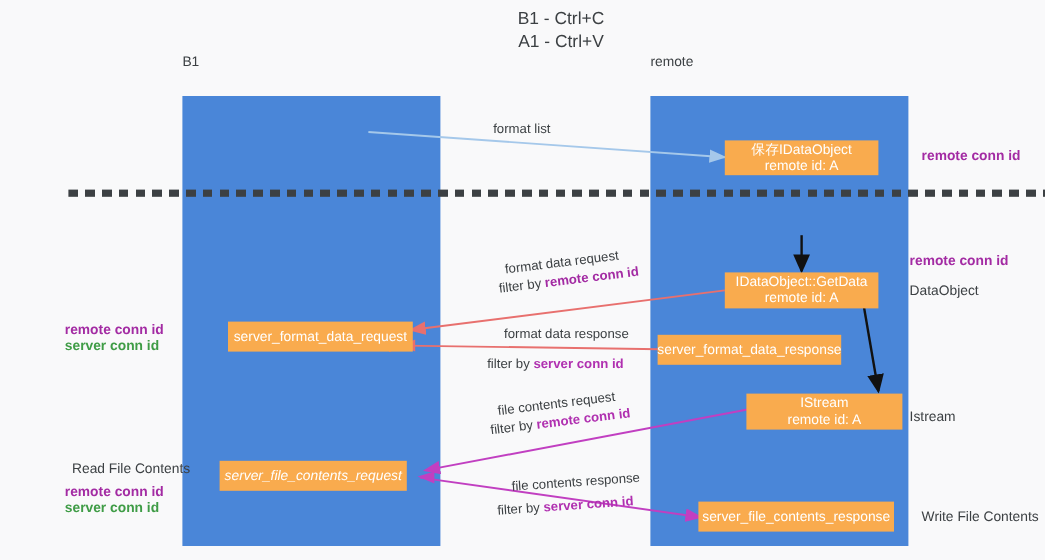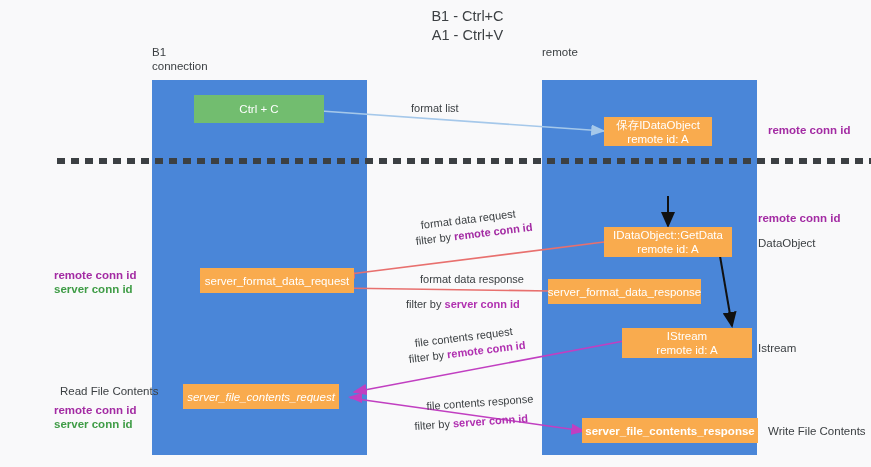--- a/index.html
+++ b/index.html
@@ -108,21 +108,20 @@
   <div class="title">
     <span>B1 - Ctrl+C</span>
     <span>A1 - Ctrl+V</span>
   </div>
 
   <div class="lane lane-b1"></div>
   <div class="lane lane-a1"></div>
 
   <div class="col-head head-b1">
     <span class="l1">B1</span>
-    <span class="l2">connection</span>
   </div>
   <div class="col-head head-a1">
     <span class="l2">remote</span>
   </div>
 
   <svg class="arrows" viewBox="0 0 871 467">
     <defs>
       <marker id="ah-blue" markerWidth="9" markerHeight="7" refX="8" refY="3.5" orient="auto">
         <polygon points="0 0, 9 3.5, 0 7" fill="#a5c8ea"></polygon>
       </marker>
@@ -149,53 +148,50 @@
     <polygon points="314,283 302,288 314,293" fill="#e8706e"></polygon>
 
     <line x1="592" y1="341" x2="322" y2="392" stroke="#c13fc1" stroke-width="1.6" marker-end="url(#ah-mag)"></line>
 
     <line x1="318" y1="398" x2="552" y2="431" stroke="#c13fc1" stroke-width="1.6" marker-end="url(#ah-mag)"></line>
     <polygon points="330,393 316,397 330,403" fill="#c13fc1"></polygon>
   </svg>
 
   <div class="divider"></div>
 
-  <div class="node green" style="left:162px; top:95px; width:130px; height:28px;">
-    <span class="ln">Ctrl + C</span>
-  </div>
-
-  <div class="node orange" style="left:572px; top:117px; width:108px; height:29px;">
+
+  <div class="node orange" style="left:572px; top:117px; width:128px; height:29px;">
     <span class="ln">保存IDataObject</span>
     <span class="ln">remote id: A</span>
   </div>
 
 
   <div class="node orange" style="left:572px; top:227px; width:128px; height:30px;">
     <span class="ln">IDataObject::GetData</span>
     <span class="ln">remote id: A</span>
   </div>
 
-  <div class="node orange" style="left:168px; top:268px; width:154px; height:25px;">
+  <div class="node orange" style="left:158px; top:268px; width:154px; height:25px;">
     <span class="ln">server_format_data_request</span>
   </div>
 
   <div class="node orange" style="left:516px; top:279px; width:153px; height:25px;">
     <span class="ln">server_format_data_response</span>
   </div>
 
   <div class="node orange" style="left:590px; top:328px; width:130px; height:30px;">
     <span class="ln">IStream</span>
     <span class="ln">remote id: A</span>
   </div>
 
   <div class="node orange" style="left:151px; top:384px; width:156px; height:25px;font-style:italic;">
     <span class="ln">server_file_contents_request</span>
   </div>
 
-  <div class="node orange" style="left:550px; top:418px; width:176px; height:25px;font-weight:bold;">
+  <div class="node orange" style="left:550px; top:418px; width:163px; height:25px;">
     <span class="ln">server_file_contents_response</span>
   </div>
 
   <div class="edge-label" style="left:379px; top:101px;text-align:right;">format list</div>
 
   <div class="edge-label" style="left:388px; top:218px; transform:rotate(-7deg); transform-origin:left top;">format data request</div>
   <div class="edge-label" style="left:383px; top:234px; transform:rotate(-7deg); transform-origin:left top;">
     <span>filter by </span><span class="purple">remote conn id</span>
   </div>
 

